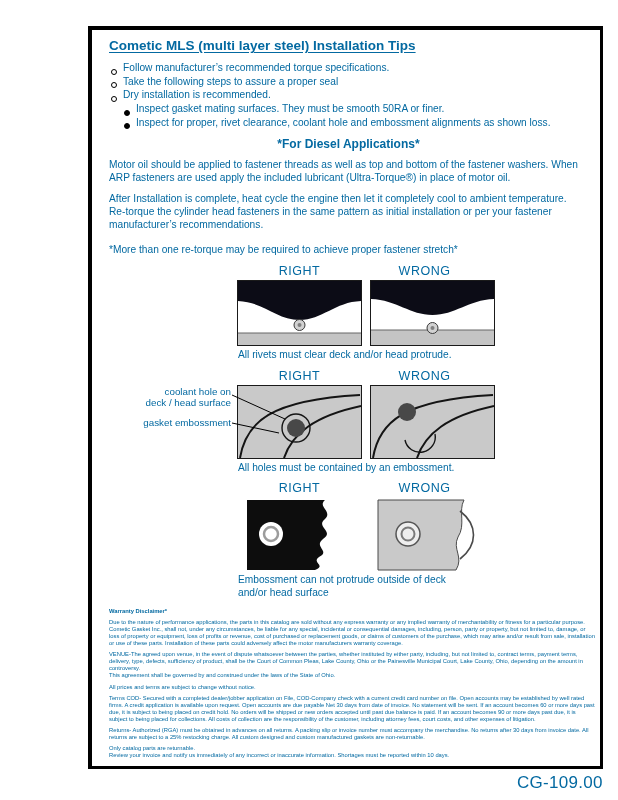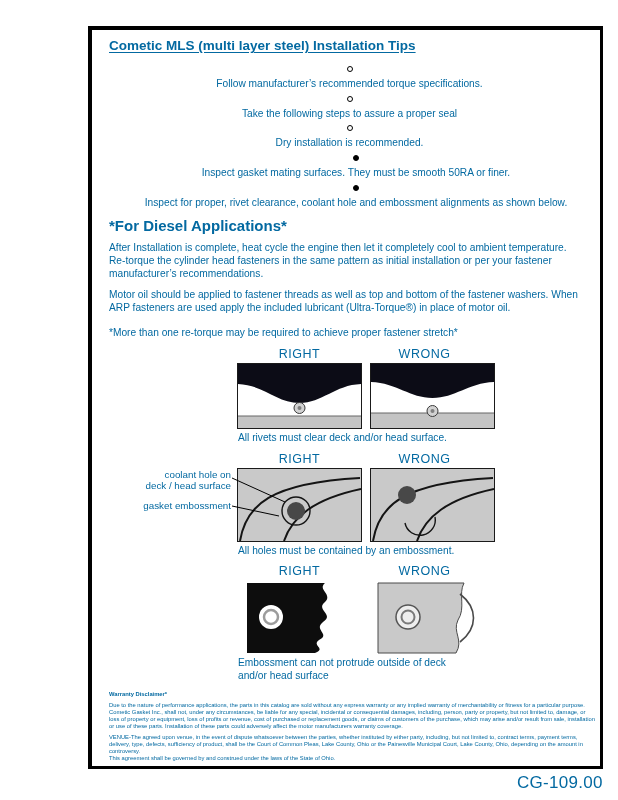--- a/index.html
+++ b/index.html
@@ -12,27 +12,27 @@
   .frame {
     position:absolute; left:88px; top:10px; width:515px; height:743px;
     border:3px solid #000; border-left-width:4px; border-top-width:4px;
     box-sizing:border-box; overflow:hidden;
   }
   .content { padding:8px 12px 0 15px; }
 
   .title { font-size:13.5px; font-weight:bold; text-decoration:underline; text-underline-offset:2px; margin:0 0 9px 2px; }
 
   .tips { list-style:none; margin:0 0 8px 0; padding:0 0 0 4px; font-size:10.2px; line-height:1.24; }
-  .tips li { display:flex; align-items:center; gap:6px; margin:0 0 1px 0;flex-direction:column; }
+  .tips li { display:flex; align-items:flex-end; gap:6px; margin:0 0 1px 0; }
   .tips li.sub { padding-left:13px; }
   .mk { flex:0 0 auto; width:4px; height:4px; border-radius:50%; margin-top:4px; }
   .mk-o { border:1px solid #000; background:transparent; }
   .mk-dot { background:#000; border:1px solid #000; }
 
-  .diesel-h { font-size:15px; font-weight:bold; margin:7px 0 8px 2px; }
+  .diesel-h { font-size:12px; font-weight:bold; margin:7px 0 8px 2px;text-align:center; }
   .para { font-size:10.2px; line-height:1.27; width:474px; margin:0 0 8px 2px; }
   .note { font-size:10.2px; margin:12px 0 9px 2px; }
 
   .diagrams { margin:0 0 0 130px; width:262px; }
   .dg-row { margin-bottom:7px; }
   .dg-heads { display:flex; gap:0; margin-bottom:2px; }
   .dg-heads span { width:125px; text-align:center; font-size:12.5px; letter-spacing:0.5px; }
   .dg-panels { display:flex; gap:8px; position:relative; }
   .dg-panels svg { display:block; }
   .dg-panels svg.bordered { border:1px solid #1a1a1a; }
@@ -69,27 +69,27 @@
         <li>
           <span class="mk mk-o"></span>
           <span>Dry installation is recommended.</span>
         </li>
         <li class="sub">
           <span class="mk mk-dot"></span>
           <span>Inspect gasket mating surfaces.  They must be smooth 50RA or finer.</span>
         </li>
         <li class="sub">
           <span class="mk mk-dot"></span>
-          <span>Inspect for proper, rivet clearance, coolant hole and embossment alignments as shown below.</span>
+          <span>Inspect for proper, rivet clearance, coolant hole and embossment alignments as shown loss.</span>
         </li>
       </ul>
 
       <h2 class="diesel-h">*For Diesel Applications*</h2>
+      <p class="para">Motor oil should be applied to fastener threads as well as top and bottom of the fastener washers. When ARP fasteners are used apply the included lubricant (Ultra-Torque®) in place of motor oil.</p>
       <p class="para">After Installation is complete, heat cycle the engine then let it completely cool to ambient temperature. Re-torque the cylinder head fasteners in the same pattern as initial installation or per your fastener manufacturer’s recommendations.</p>
-      <p class="para">Motor oil should be applied to fastener threads as well as top and bottom of the fastener washers. When ARP fasteners are used apply the included lubricant (Ultra-Torque®) in place of motor oil.</p>
       <p class="note">*More than one re-torque may be required to achieve proper fastener stretch*</p>
 
       <div class="diagrams">
 
         <div class="dg-row">
           <div class="dg-heads">
             <span>RIGHT</span>
             <span>WRONG</span>
           </div>
           <div class="dg-panels">
@@ -103,21 +103,21 @@
             </svg>
             <svg class="bordered" width="123" height="64" viewBox="0 0 123 64">
               <rect width="123" height="64" fill="#ffffff"></rect>
               <rect y="49" width="123" height="15" fill="#c4c4c4"></rect>
               <line x1="0" y1="49" x2="123" y2="49" stroke="#666" stroke-width="1"></line>
               <path d="M0,0 H123 V18 C97,19 84,34 61.5,34 C39,34 26,19 0,18 Z" fill="#0c0c16"></path>
               <circle cx="61.5" cy="47" r="5.5" fill="#d2d2d2" stroke="#3a3a3a" stroke-width="1"></circle>
               <circle cx="61.5" cy="47" r="2" fill="#808080"></circle>
             </svg>
           </div>
-          <div class="dg-caption">All rivets must clear deck and/or head surface.</div>
+          <div class="dg-caption">All rivets must clear deck and/or head protrude.</div>
         </div>
 
         <div class="dg-row">
           <div class="dg-heads">
             <span>RIGHT</span>
             <span>WRONG</span>
           </div>
           <div class="dg-panels">
             <svg class="leaders" viewBox="0 0 250 74">
               <line x1="113" y1="10" x2="166" y2="34" stroke="#000" stroke-width="1"></line>

